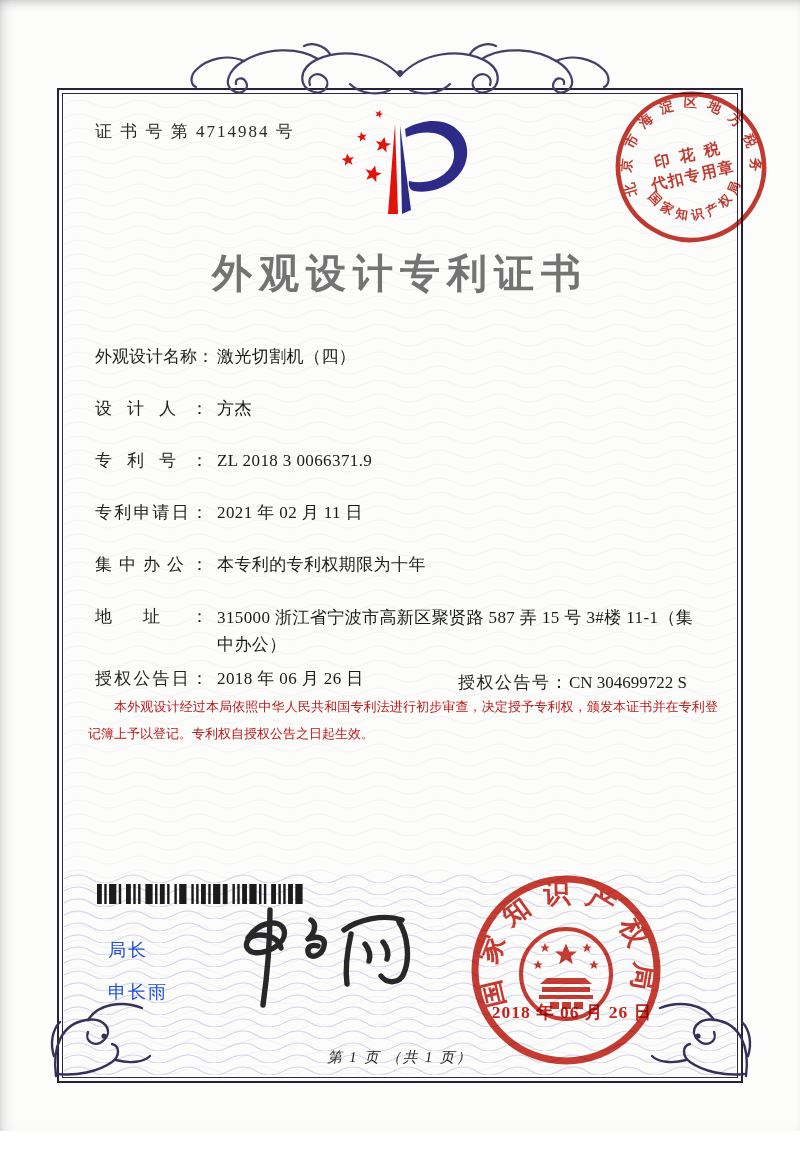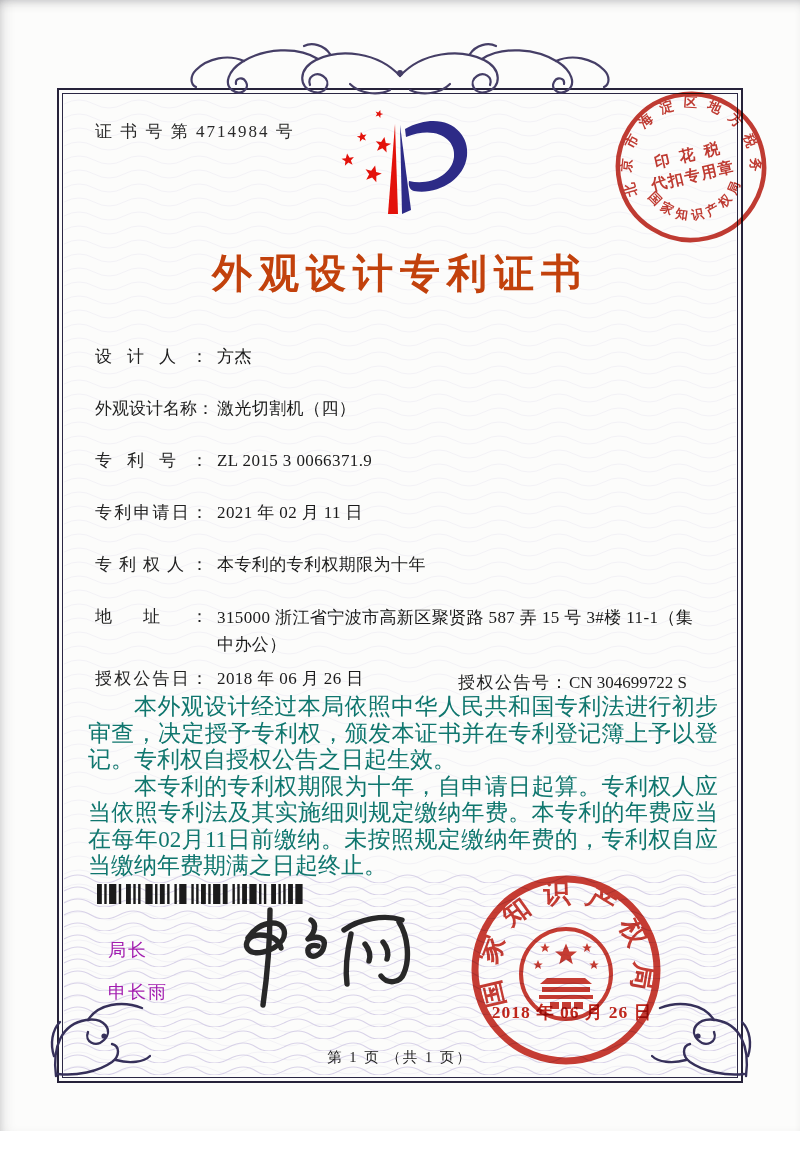--- a/index.html
+++ b/index.html
@@ -8,42 +8,42 @@
     font-family:"Liberation Serif","DejaVu Serif",serif;color:#1e1e1e;
     box-shadow:inset 0 8px 14px -10px rgba(40,40,50,.45), inset 10px 0 16px -12px rgba(40,40,50,.3);
   }
   .frame{position:absolute;left:57px;top:88px;width:682px;height:991px;border:2.5px solid #26223a;}
   .frame::before{content:"";position:absolute;inset:3px;border:1.3px solid #2b2744;pointer-events:none;}
   .guilloche{position:absolute;left:5px;right:5px;bottom:5px;height:205px;opacity:.75;z-index:0;}
   .guilloche-faint{position:absolute;inset:5px;opacity:.14;z-index:0;}
   .cert-no{position:absolute;left:95px;top:120px;font-size:17px;letter-spacing:2px;color:#2a2a2a;z-index:1;}
   .logo{position:absolute;left:326px;top:96px;z-index:1;}
   .title{position:absolute;left:0;right:0;top:246px;margin:0;text-align:center;
-         font-size:40px;font-weight:700;letter-spacing:7px;color:#c2410c;z-index:1;}
+         font-size:40px;font-weight:700;letter-spacing:7px;color:#737373;z-index:1;}
   .fields{position:absolute;left:95px;top:344px;width:618px;font-size:17px;z-index:1;}
   .field-row{margin-bottom:26px;line-height:26px;position:relative;white-space:nowrap;}
   .field-row.address{white-space:normal;margin-bottom:8px;}
   .flabel{display:inline-block;width:113px;text-align:justify;text-align-last:justify;vertical-align:top;color:#222;}
   .fvalue{display:inline-block;margin-left:9px;vertical-align:top;color:#1a1a1a;letter-spacing:.4px;}
   .field-row.address .fvalue{width:488px;line-height:27px;}
   .grant-right{position:absolute;left:363px;top:4px;}
   .grant-right .glabel{letter-spacing:1.5px;}
-  .paragraphs{position:absolute;left:88px;top:694px;width:630px;font-size:23px;line-height:26.5px;
-              color:#0f766e;z-index:1;text-align:justify;}
+  .paragraphs{position:absolute;left:88px;top:694px;width:630px;font-size:13px;line-height:26.5px;
+              color:#b91c1c;z-index:1;text-align:justify;}
   .paragraphs p{margin:0;text-indent:2em;}
   .barcode{position:absolute;left:97px;top:884px;z-index:1;}
-  .director{position:absolute;left:108px;top:938px;font-size:18px;letter-spacing:2px;z-index:1;color:#a21caf;}
+  .director{position:absolute;left:108px;top:938px;font-size:18px;letter-spacing:2px;z-index:1;color:#1d4ed8;}
   .director div{margin-bottom:18px;}
   .signature{position:absolute;left:212px;top:906px;z-index:2;}
   .seal{position:absolute;left:466px;top:870px;z-index:2;mix-blend-mode:multiply;}
   .seal-date{position:absolute;left:487px;top:1000px;width:170px;text-align:center;white-space:nowrap;
              font-size:17.5px;font-weight:700;color:#c3271d;letter-spacing:1px;z-index:3;mix-blend-mode:multiply;}
   .tax-stamp{position:absolute;left:606px;top:82px;z-index:2;mix-blend-mode:multiply;opacity:.92;}
   .footer{position:absolute;left:0;right:0;top:1048px;text-align:center;font-size:14.5px;
-          letter-spacing:2px;color:#222;z-index:1;}
+          letter-spacing:2px;color:#222;z-index:1;font-style:italic;}
   .ornament-top{position:absolute;left:180px;top:40px;z-index:2;}
   .corner-orn{position:absolute;bottom:50px;z-index:2;}
   .corner-orn.left{left:46px;}
   .corner-orn.right{right:44px;transform:scaleX(-1);}
   svg text{font-family:"Liberation Serif","DejaVu Serif",serif;}
 </style>
 </head>
 <body>
 
 <div class="page">
@@ -125,48 +125,47 @@
     </g>
     <polygon fill="#e3120b" points="69,28 62,118 72,118"></polygon>
     <polygon fill="#2d2b87" points="74,29 76,118 85,114"></polygon>
     <path fill="#2d2b87" d="M79,33 C116,13 144,34 141,60 C138,85 110,99 88,95 C84,94 82,90 83,85 C104,90 126,79 128,61 C130,43 110,29 80,41 Z"></path>
   </svg>
 
   <h1 class="title">外观设计专利证书</h1>
 
   <div class="fields">
     <div class="field-row">
+      <span class="flabel">外观设计名称：</span><span class="fvalue">激光切割机（四）</span>
+    </div>
+    <div class="field-row">
       <span class="flabel">设计人：</span><span class="fvalue">方杰</span>
     </div>
     <div class="field-row">
-      <span class="flabel">外观设计名称：</span><span class="fvalue">激光切割机（四）</span>
-    </div>
-    <div class="field-row">
-      <span class="flabel">专利号：</span><span class="fvalue">ZL 2015 3 0066371.9</span>
+      <span class="flabel">专利号：</span><span class="fvalue">ZL 2018 3 0066371.9</span>
     </div>
     <div class="field-row">
       <span class="flabel">专利申请日：</span><span class="fvalue">2021 年 02 月 11 日</span>
     </div>
     <div class="field-row">
-      <span class="flabel">专利权人：</span><span class="fvalue">本专利的专利权期限为十年</span>
+      <span class="flabel">集中办公：</span><span class="fvalue">本专利的专利权期限为十年</span>
     </div>
     <div class="field-row address">
       <span class="flabel">地址：</span><span class="fvalue">315000 浙江省宁波市高新区聚贤路 587 弄 15 号 3#楼 11-1（集中办公）</span>
     </div>
     <div class="field-row">
       <span class="flabel">授权公告日：</span><span class="fvalue">2018 年 06 月 26 日</span>
       <span class="grant-right">
         <span class="glabel">授权公告号：</span><span>CN 304699722 S</span>
       </span>
     </div>
   </div>
 
   <div class="paragraphs">
     <p>本外观设计经过本局依照中华人民共和国专利法进行初步审查，决定授予专利权，颁发本证书并在专利登记簿上予以登记。专利权自授权公告之日起生效。</p>
-    <p>本专利的专利权期限为十年，自申请日起算。专利权人应当依照专利法及其实施细则规定缴纳年费。本专利的年费应当在每年02月11日前缴纳。未按照规定缴纳年费的，专利权自应当缴纳年费期满之日起终止。</p>
   </div>
 
   <svg class="barcode" width="210" height="20">
     <g id="barcode-bars" fill="#1b1b1b">
         <rect x="0.00" y="0" width="4.84" height="20"></rect>
         <rect x="7.26" y="0" width="2.42" height="20"></rect>
         <rect x="12.09" y="0" width="7.26" height="20"></rect>
         <rect x="21.77" y="0" width="2.42" height="20"></rect>
         <rect x="29.02" y="0" width="4.84" height="20"></rect>
         <rect x="36.28" y="0" width="2.42" height="20"></rect>

